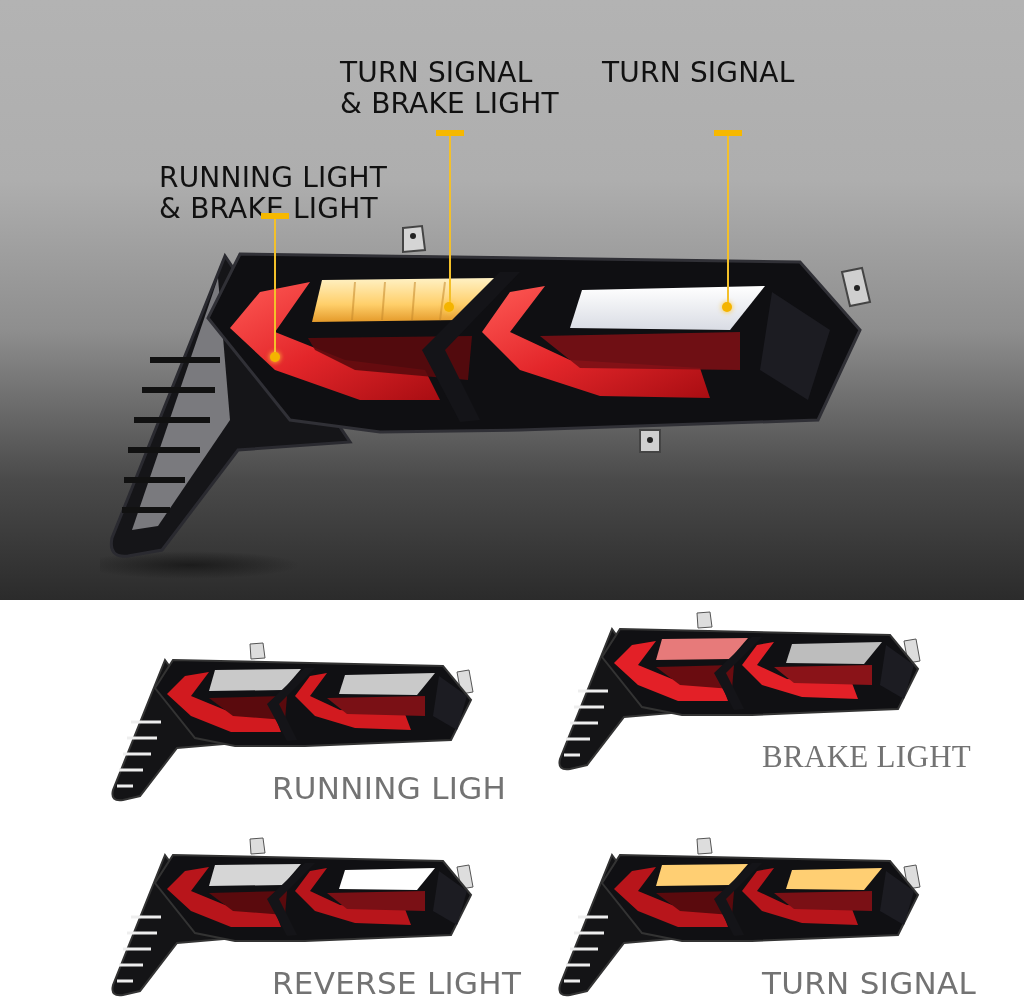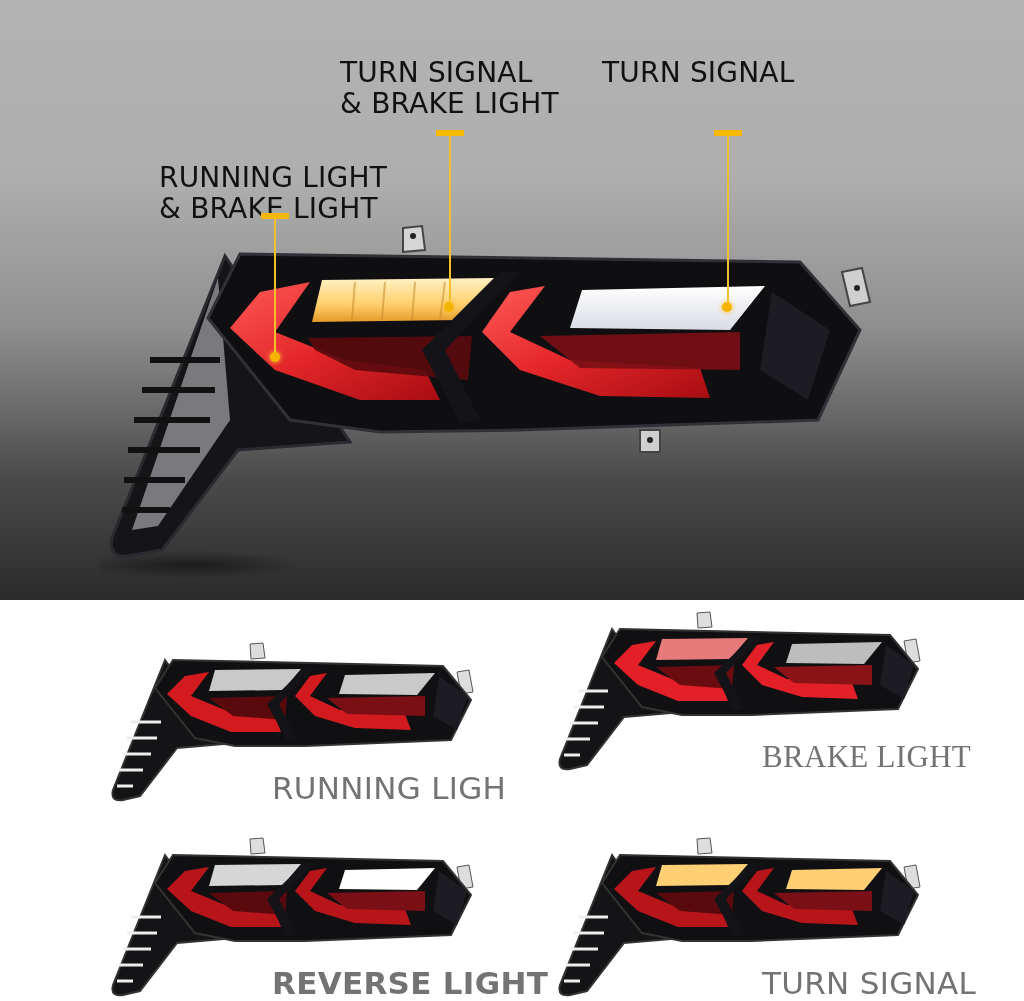--- a/index.html
+++ b/index.html
@@ -196,21 +196,21 @@
     <path d="M68 20 L338 26 L366 60 L346 100 L200 106 L130 106 L90 98 L50 48 Z" fill="#101013" stroke="#333" stroke-width="2"></path>
     <path d="M80 36 L104 32 L86 56 L120 70 L170 76 L176 92 L126 92 L86 76 L62 54 Z" fill="#b8151b"></path>
     <path d="M104 58 L182 56 L180 80 L128 76 Z" fill="#5a0a0d"></path>
     <path d="M110 30 L196 29 L178 50 L104 51 Z" fill="#d6d6d6"></path>
     <path d="M200 28 L210 28 L174 64 L192 100 L182 101 L162 64 Z" fill="#141418"></path>
     <path d="M205 36 L222 33 L205 56 L235 70 L300 74 L306 90 L250 88 L210 76 L190 56 Z" fill="#b8151b"></path>
     <path d="M222 58 L320 56 L320 76 L242 74 Z" fill="#7a1015"></path>
     <path d="M240 35 L330 33 L312 55 L234 54 Z" fill="#ffffff"></path>
     <path d="M334 36 L362 56 L352 90 L328 76 Z" fill="#1c1c22"></path>
   </svg>
-  <div class="variant-label" style="left:159px; top:130px;font-weight:bold;">REVERSE LIGHT</div>
+  <div class="variant-label" style="left:159px; top:130px;">REVERSE LIGHT</div>
 </div>
 
 <div class="variant" style="left:552px; top:835px;">
   <svg width="380" height="170" viewBox="0 0 380 170">
     <path d="M145 4 L158 3 L160 18 L146 19 Z" fill="#ddd" stroke="#555"></path>
     <path d="M352 32 L364 30 L368 52 L356 54 Z" fill="#ddd" stroke="#555"></path>
     <path d="M60 20 L8 150 Q5 162 18 160 L35 156 L72 108 L120 104 Z" fill="#141416" stroke="#333" stroke-width="2"></path>
     <g stroke="#eee" stroke-width="3">
       <line x1="26" y1="82" x2="56" y2="82"></line>
         <line x1="22" y1="98" x2="52" y2="98"></line>

